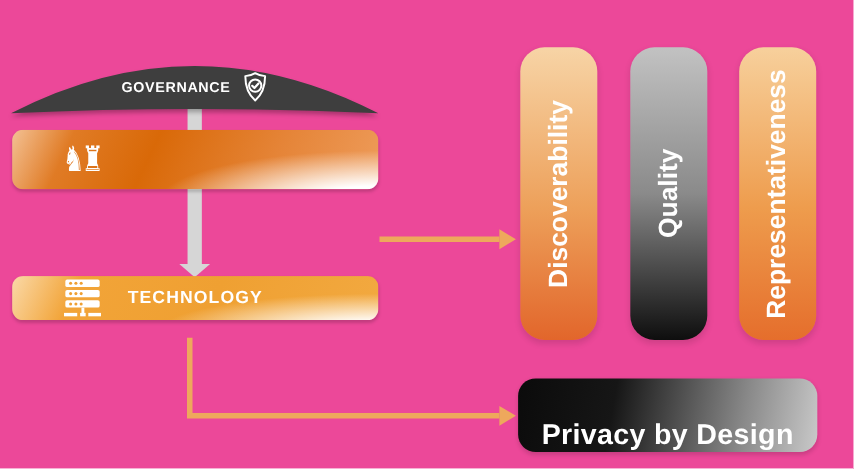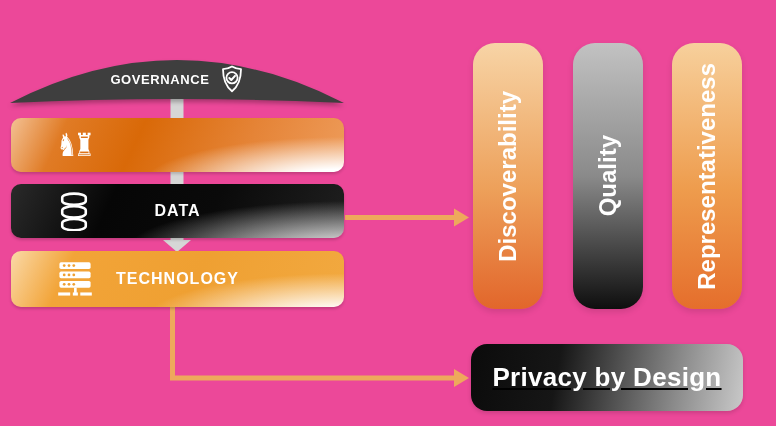--- a/index.html
+++ b/index.html
@@ -23,40 +23,40 @@
   .layer-icon{position:absolute;left:46px;top:50%;transform:translateY(-50%);
               display:flex;align-items:center;}
   .layer-strategy{top:118px;height:54px;
     background:
       radial-gradient(120% 170% at 100% 120%, #ffffff 15%, rgba(255,255,255,0) 50%),
       linear-gradient(115deg, #f3c194 0%, #e07b25 16%, #d96908 38%, #e58437 70%, #ee9c5b 100%);}
   .layer-data{top:184px;height:54px;
     background:
       radial-gradient(130% 180% at 102% 125%, #dedede 8%, rgba(222,222,222,0) 52%),
       linear-gradient(115deg, #2a2a2a 0%, #060606 30%, #0a0a0a 60%, #202020 100%);}
-  .layer-technology{top:251px;height:56px;
+  .layer-technology{top:251px;height:40px;
     background:
       radial-gradient(120% 170% at 100% 125%, #ffffff 12%, rgba(255,255,255,0) 50%),
       linear-gradient(115deg, #fad9a8 0%, #f2a438 18%, #efa032 55%, #f2a940 100%);}
   .chess-glyphs{font-family:"DejaVu Sans",sans-serif;color:#fff;font-size:27px;line-height:1;
                 letter-spacing:-3px;transform:scale(0.82,1.18);transform-origin:left center;}
   
   .pillar{position:absolute;top:43px;width:70px;height:266px;border-radius:22px;z-index:2;
           display:flex;align-items:center;justify-content:center;
           box-shadow:0 3px 6px rgba(0,0,0,0.12);}
   .pillar-label{writing-mode:vertical-rl;transform:rotate(180deg);white-space:nowrap;
                 color:#fff;font-weight:700;font-size:24px;}
   .pillar-1{left:473px;background:linear-gradient(180deg,#f7d4a6 0%,#eda05a 55%,#e2662b 100%);}
   .pillar-2{left:573px;background:linear-gradient(180deg,#c2c2c2 0%,#8a8a8a 50%,#0e0e0e 100%);}
   .pillar-3{left:672px;background:linear-gradient(180deg,#f7d09c 0%,#ee9c4d 55%,#e56e2c 100%);}
   
   .privacy-bar{position:absolute;left:471px;top:344px;width:272px;height:67px;border-radius:16px;
-               z-index:2;display:flex;align-items:center;justify-content:center;
+               z-index:2;display:flex;align-items:flex-end;justify-content:center;
                background:linear-gradient(100deg,#0b0b0b 0%,#161616 32%,#8a8a8a 75%,#c9c9c9 100%);
-               box-shadow:0 2px 4px rgba(0,0,0,0.15);text-decoration:underline;}
+               box-shadow:0 2px 4px rgba(0,0,0,0.15);}
   .privacy-label{color:#fff;font-weight:700;font-size:26px;letter-spacing:0.3px;}
 </style>
 </head>
 <body>
 
 <div class="canvas">
 
   <svg class="connectors" viewBox="0 0 776 426" preserveAspectRatio="none">
 
     <line x1="177" y1="98" x2="177" y2="240" style="stroke:var(--c-connector_gray,#d6d6d6)" stroke-width="13"></line>
@@ -82,30 +82,20 @@
       </svg>
     </span>
   </div>
 
   <div class="layer layer-strategy">
     <span class="layer-icon">
       <span class="chess-glyphs">♞♜</span>
     </span>
   </div>
 
-  <div class="layer layer-data">
-    <span class="layer-icon">
-      <svg width="34" height="40" viewBox="0 0 28 34">
-        <path d="M4,5.6 a10,3.4 0 0 1 20,0 v2.8 a10,3.4 0 0 1 -20,0 z" fill="none" stroke="#fff" stroke-width="2.2"></path>
-        <path d="M4,16.4 a10,3.4 0 0 1 20,0 v2.8 a10,3.4 0 0 1 -20,0 z" fill="none" stroke="#fff" stroke-width="2.2"></path>
-        <path d="M4,27.2 a10,3.4 0 0 1 20,0 v2.8 a10,3.4 0 0 1 -20,0 z" fill="none" stroke="#fff" stroke-width="2.2"></path>
-      </svg>
-    </span>
-    <span class="layer-label">DATA</span>
-  </div>
 
   <div class="layer layer-technology">
     <span class="layer-icon">
       <svg width="36" height="36" viewBox="0 0 30 30">
         <rect x="2" y="1" width="26" height="5.6" rx="1.4" fill="#fff"></rect>
         <rect x="2" y="8.8" width="26" height="5.6" rx="1.4" fill="#fff"></rect>
         <rect x="2" y="16.6" width="26" height="5.6" rx="1.4" fill="#fff"></rect>
         <circle cx="6" cy="3.8" r="1.15" fill="#efa032"></circle>
           <circle cx="10" cy="3.8" r="1.15" fill="#efa032"></circle>
           <circle cx="14" cy="3.8" r="1.15" fill="#efa032"></circle>

